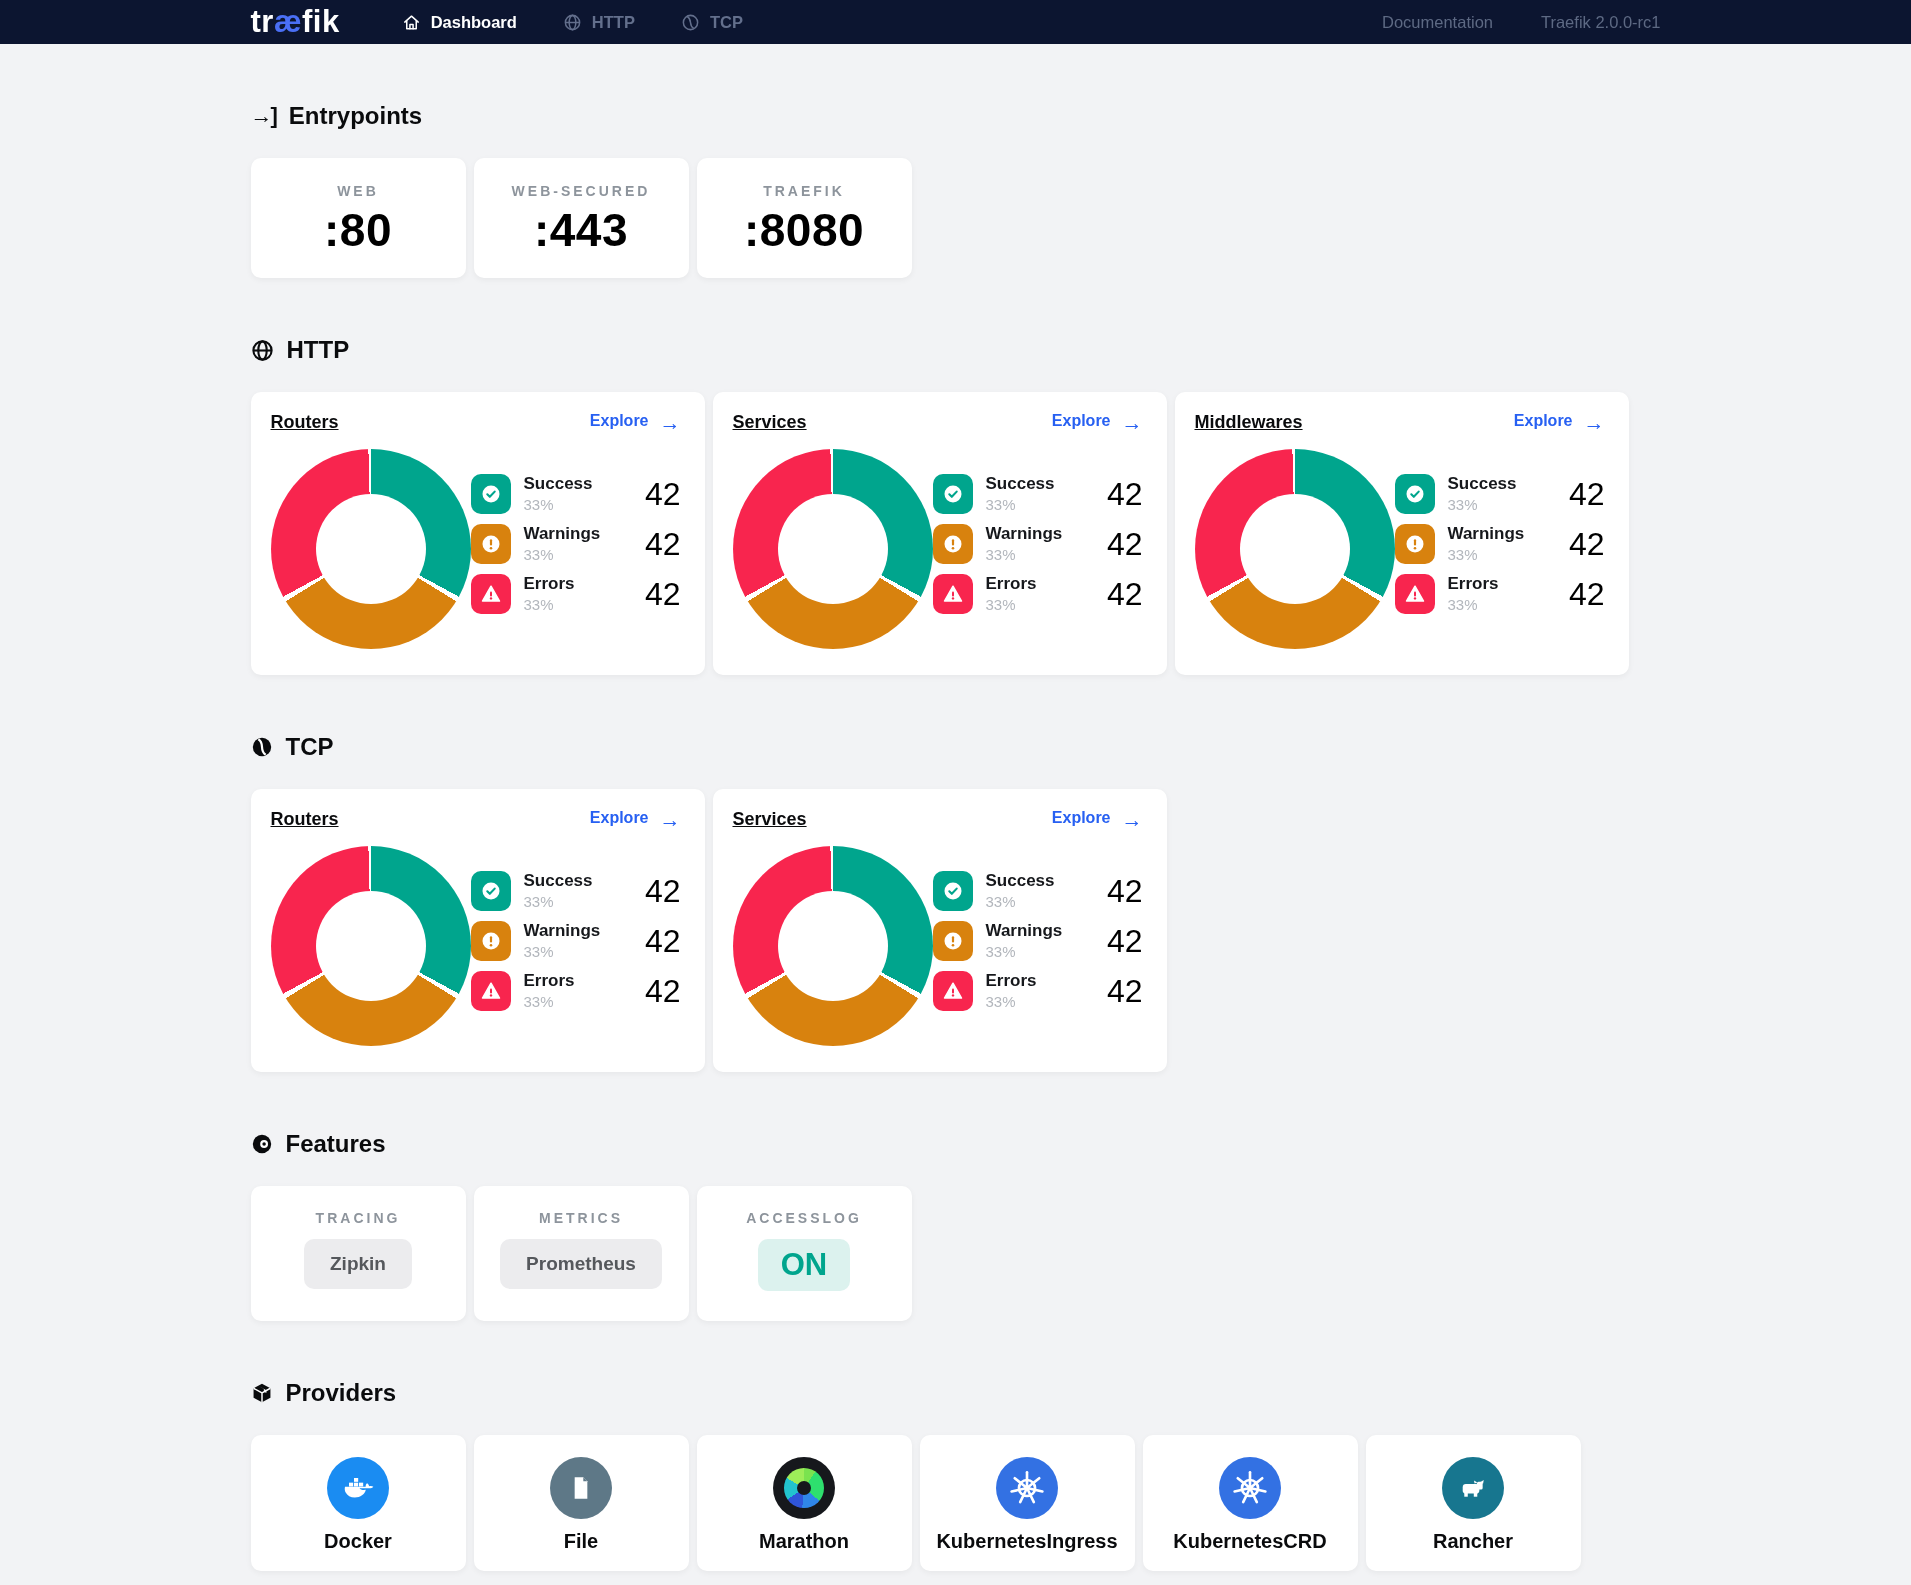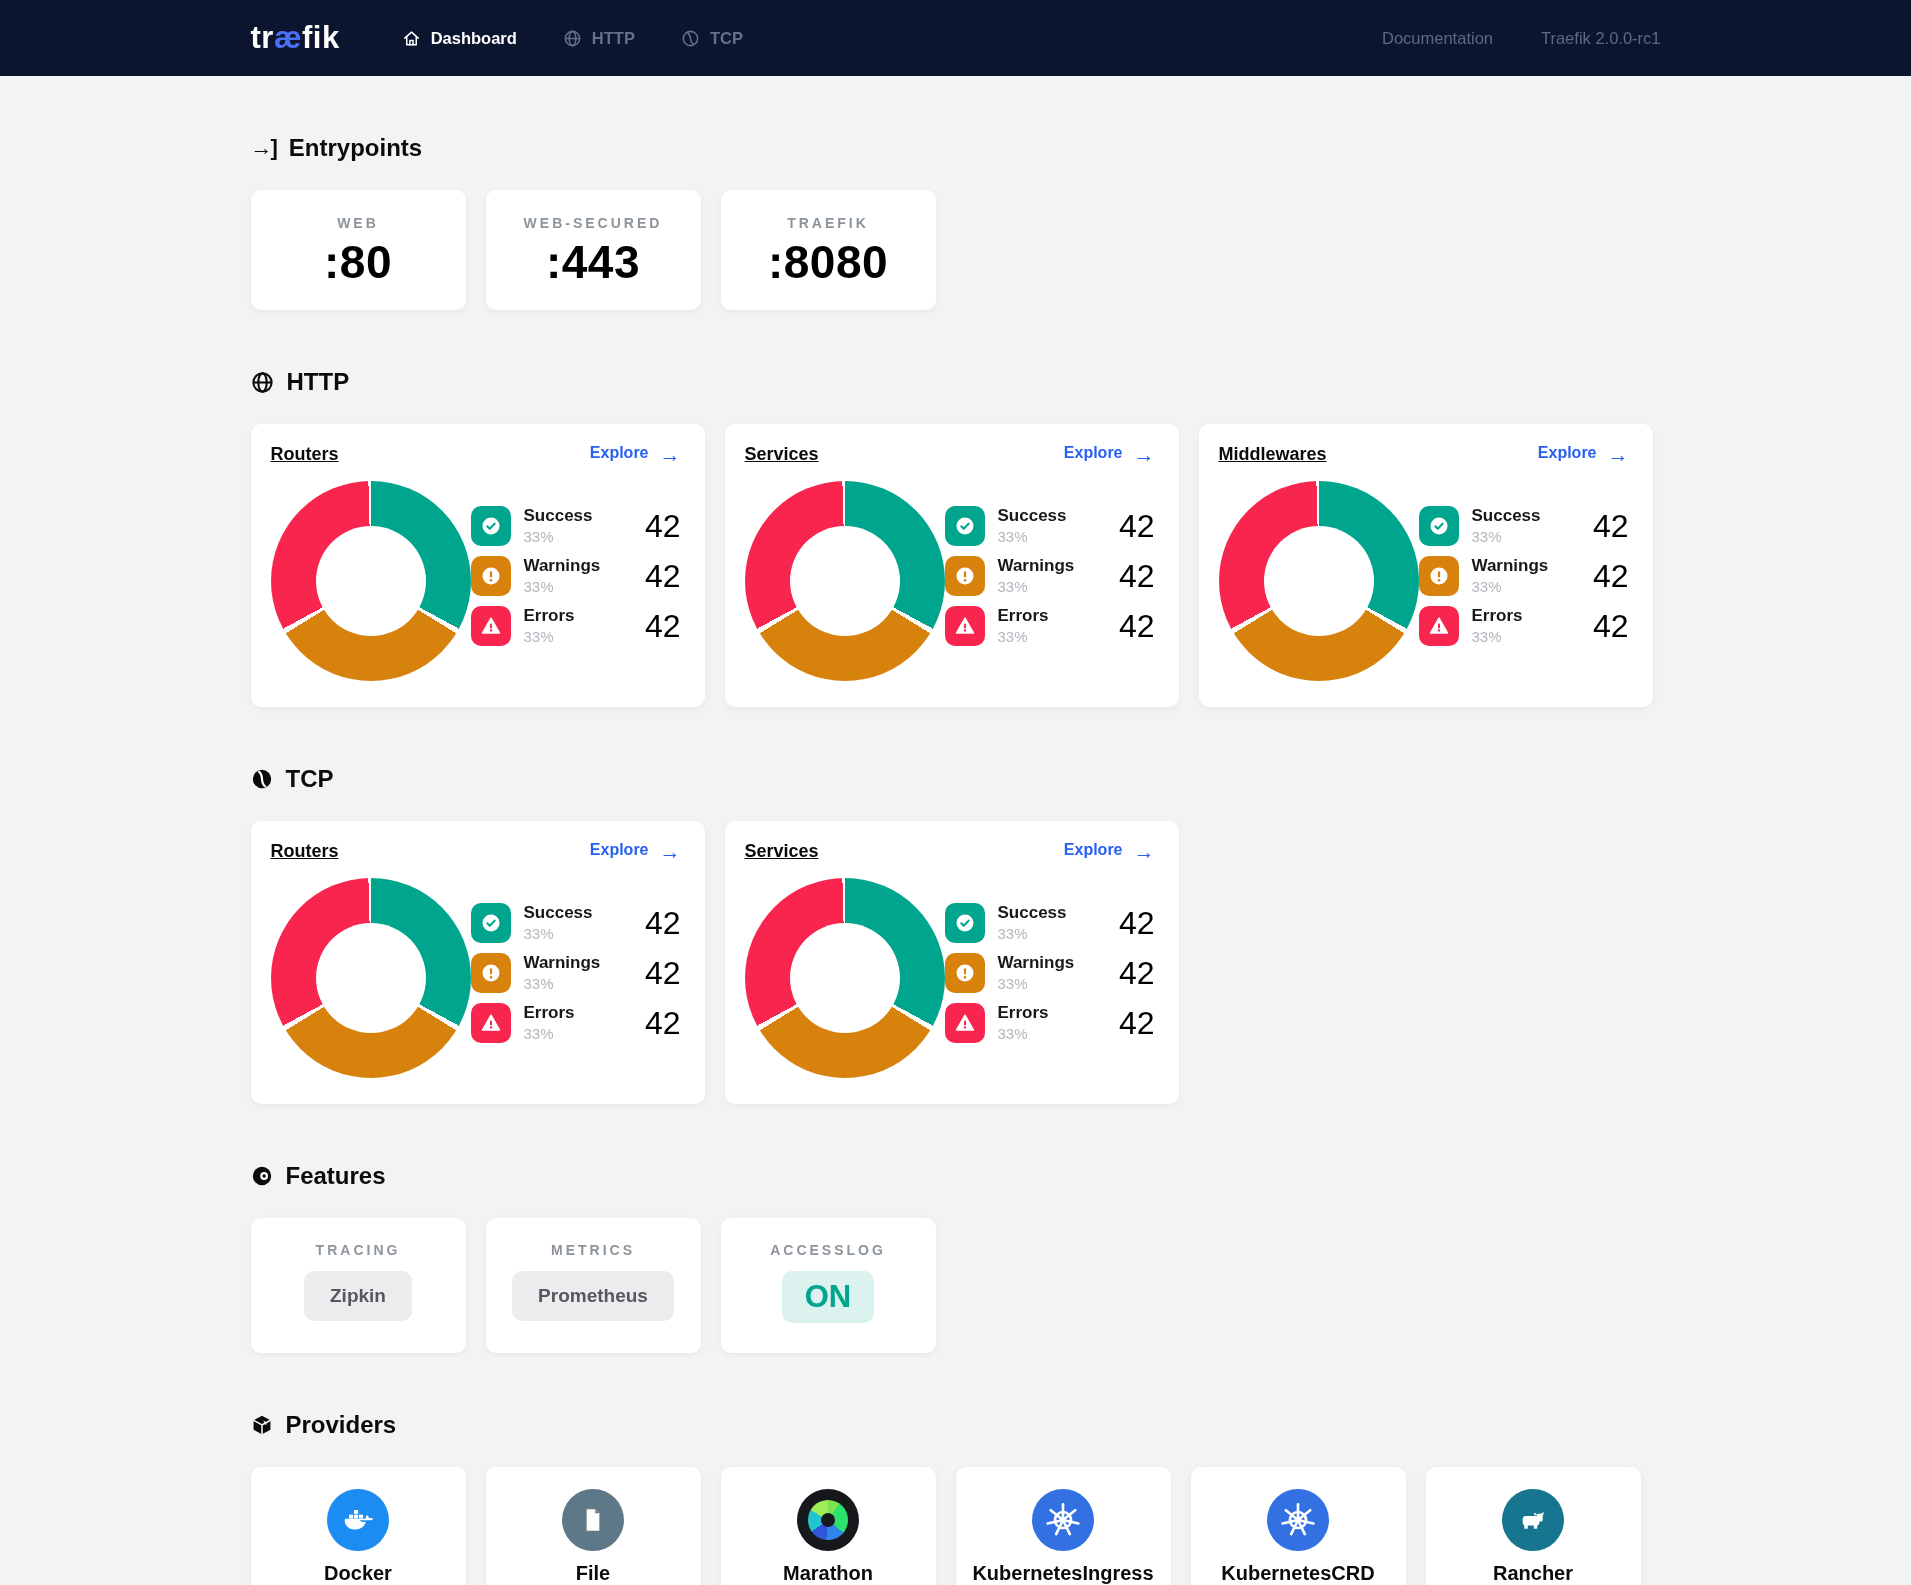--- a/index.html
+++ b/index.html
@@ -5,39 +5,39 @@
   * { box-sizing: border-box; margin: 0; padding: 0; }
   html, body { width: 1911px; }
   body {
     font-family: "Liberation Sans", "DejaVu Sans", sans-serif;
     background: #f2f3f5;
     min-height: 1585px;
     color: #0a0b0d;
   }
 
   
-  .navbar { height: 76px; background: #0c1530; }
+  .navbar { height: 44px; background: #0c1530; }
   .nav-inner { width: 1410px; height: 100%; margin: 0 auto; display: flex; align-items: center; }
   .logo { font-size: 31px; font-weight: 600; color: #ffffff; letter-spacing: 0.5px; }
   .logo .ae { color: #4a6ff5; }
   .nav-links { display: flex; align-items: center; gap: 46px; margin-left: 62px; }
   .nav-item { display: flex; align-items: center; gap: 10px; font-size: 16.5px; font-weight: 600;
               color: #636f8c; text-decoration: none; cursor: pointer; }
   .nav-item.active { color: #ffffff; }
   .nav-item svg { display: block; }
   .nav-right { margin-left: auto; display: flex; align-items: flex-start; gap: 48px; }
   .nav-right a { color: #5d6983; font-size: 16.5px; text-decoration: none; cursor: pointer; }
 
   
   .main { width: 1410px; margin: 0 auto; padding-bottom: 44px; }
   .section-head { display: flex; align-items: center; gap: 13px; margin-top: 58px; }
   .section-head h2 { font-size: 24px; font-weight: 700; color: #0a0b0d; }
   .sec-icon { display: flex; align-items: center; justify-content: center; }
   .entry-glyph { font-size: 22px; font-weight: 700; letter-spacing: -2px; }
-  .row { display: flex; gap: 20px; margin-top: 28px; }
+  .row { display: flex; gap: 8px; margin-top: 28px; }
 
   .card { background: #ffffff; border-radius: 10px; box-shadow: 0 2px 6px rgba(0,0,0,0.05); }
 
   
   .entry-card { width: 215px; height: 120px; text-align: center; }
   .entry-label { margin-top: 25px; font-size: 14px; letter-spacing: 3px; color: #8d949c; font-weight: 600; }
   .entry-value { margin-top: 4px; font-size: 46px; font-weight: 800; color: #000; letter-spacing: 0.5px; }
 
   
   .chart-card { width: 454px; height: 283px; padding: 20px 24px 0 20px; }

